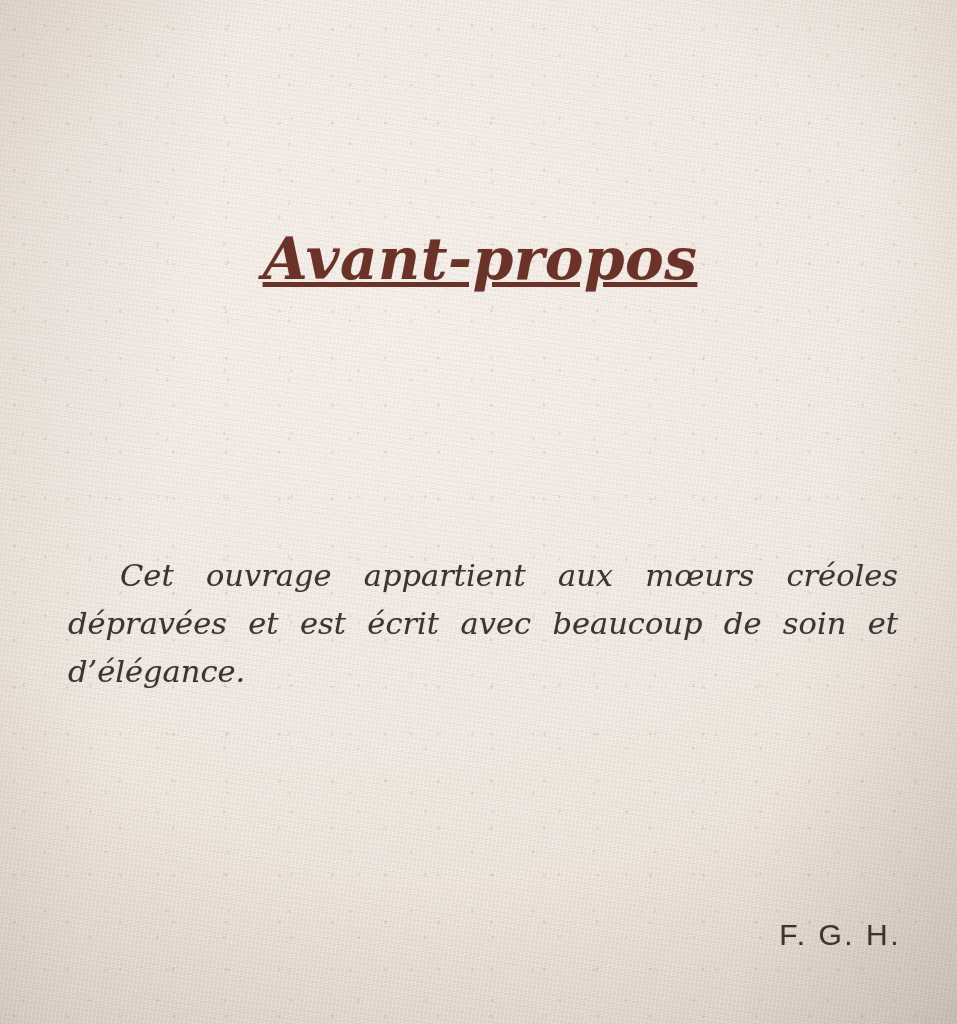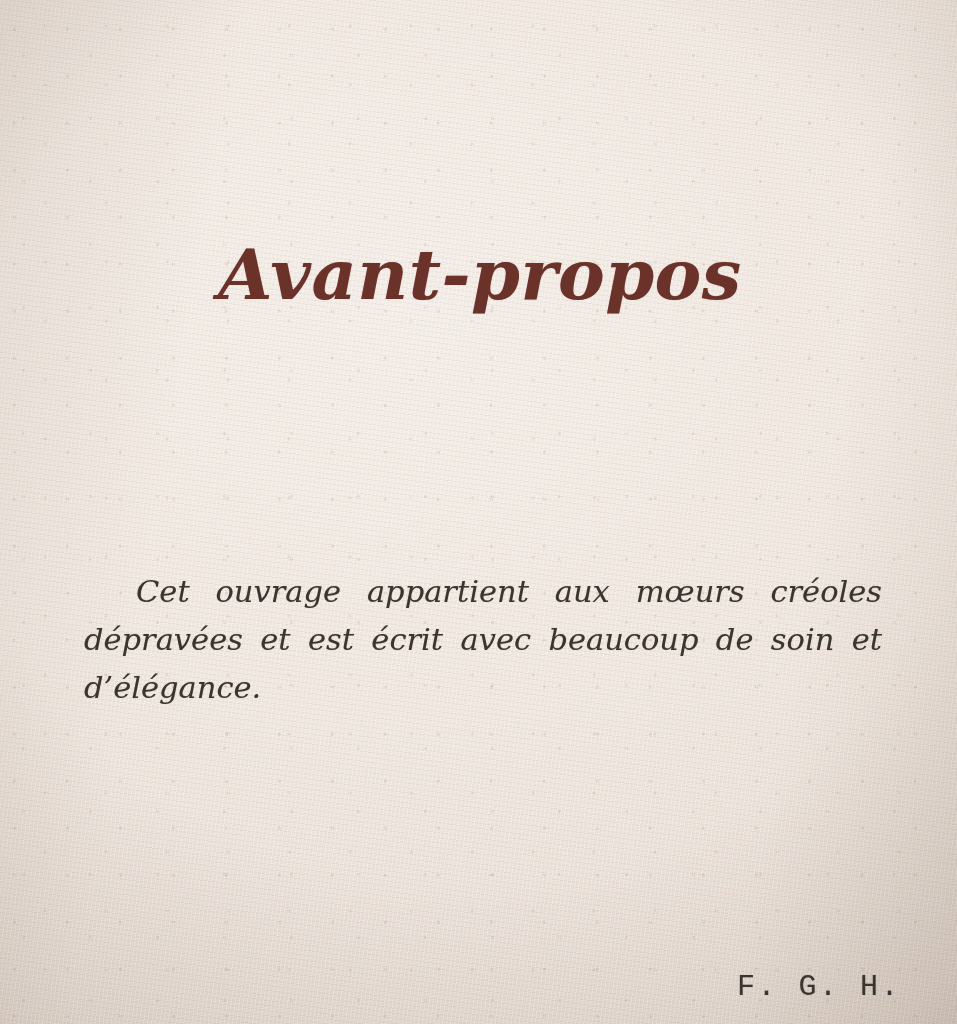--- a/index.html
+++ b/index.html
@@ -65,62 +65,63 @@
   }
 
   .title {
     position: absolute;
     top: 186px;
     left: 0;
     right: 0;
     text-align: center;
     font-family: "DejaVu Serif", "Liberation Serif", serif;
     font-style: italic;
-    font-size: 70px;
+    font-size: 58px;
     letter-spacing: 0.5px;
     color: #6b3229;
     text-shadow: 0 0 1px rgba(107,50,41,0.35);
     padding-left: 3px;
+    text-decoration: underline;
   }
 
   .body-block {
     position: absolute;
     top: 552px;
     left: 68px;
     width: 830px;
   }
 
   .para {
     font-family: "DejaVu Serif", "Liberation Serif", serif;
     font-style: italic;
     font-size: 30.5px;
     line-height: 48px;
     color: #3b352f;
     text-align: justify;
     text-indent: 52px;
-    margin: 16px;
+    margin: 0;
     text-shadow: 0 0 1px rgba(59,53,47,0.25);
   }
   .para + .para {
     margin-top: 0px;
   }
   .para:last-child {
     text-align: justify;
   }
   .para.last-line-stretch {
     text-align-last: justify;
   }
 
   .signature {
     position: absolute;
-    top: 970px;
+    top: 918px;
     left: 0;
     right: 56px;
     text-align: right;
-    font-family: Liberation Mono, monospace;
+    font-family: Liberation Sans, sans-serif;
     font-size: 30px;
     letter-spacing: 2.5px;
     color: #3b352f;
     text-shadow: 0 0 1px rgba(59,53,47,0.25);
   }
 </style>
 </head>
 <body>
 
 <div class="page">

